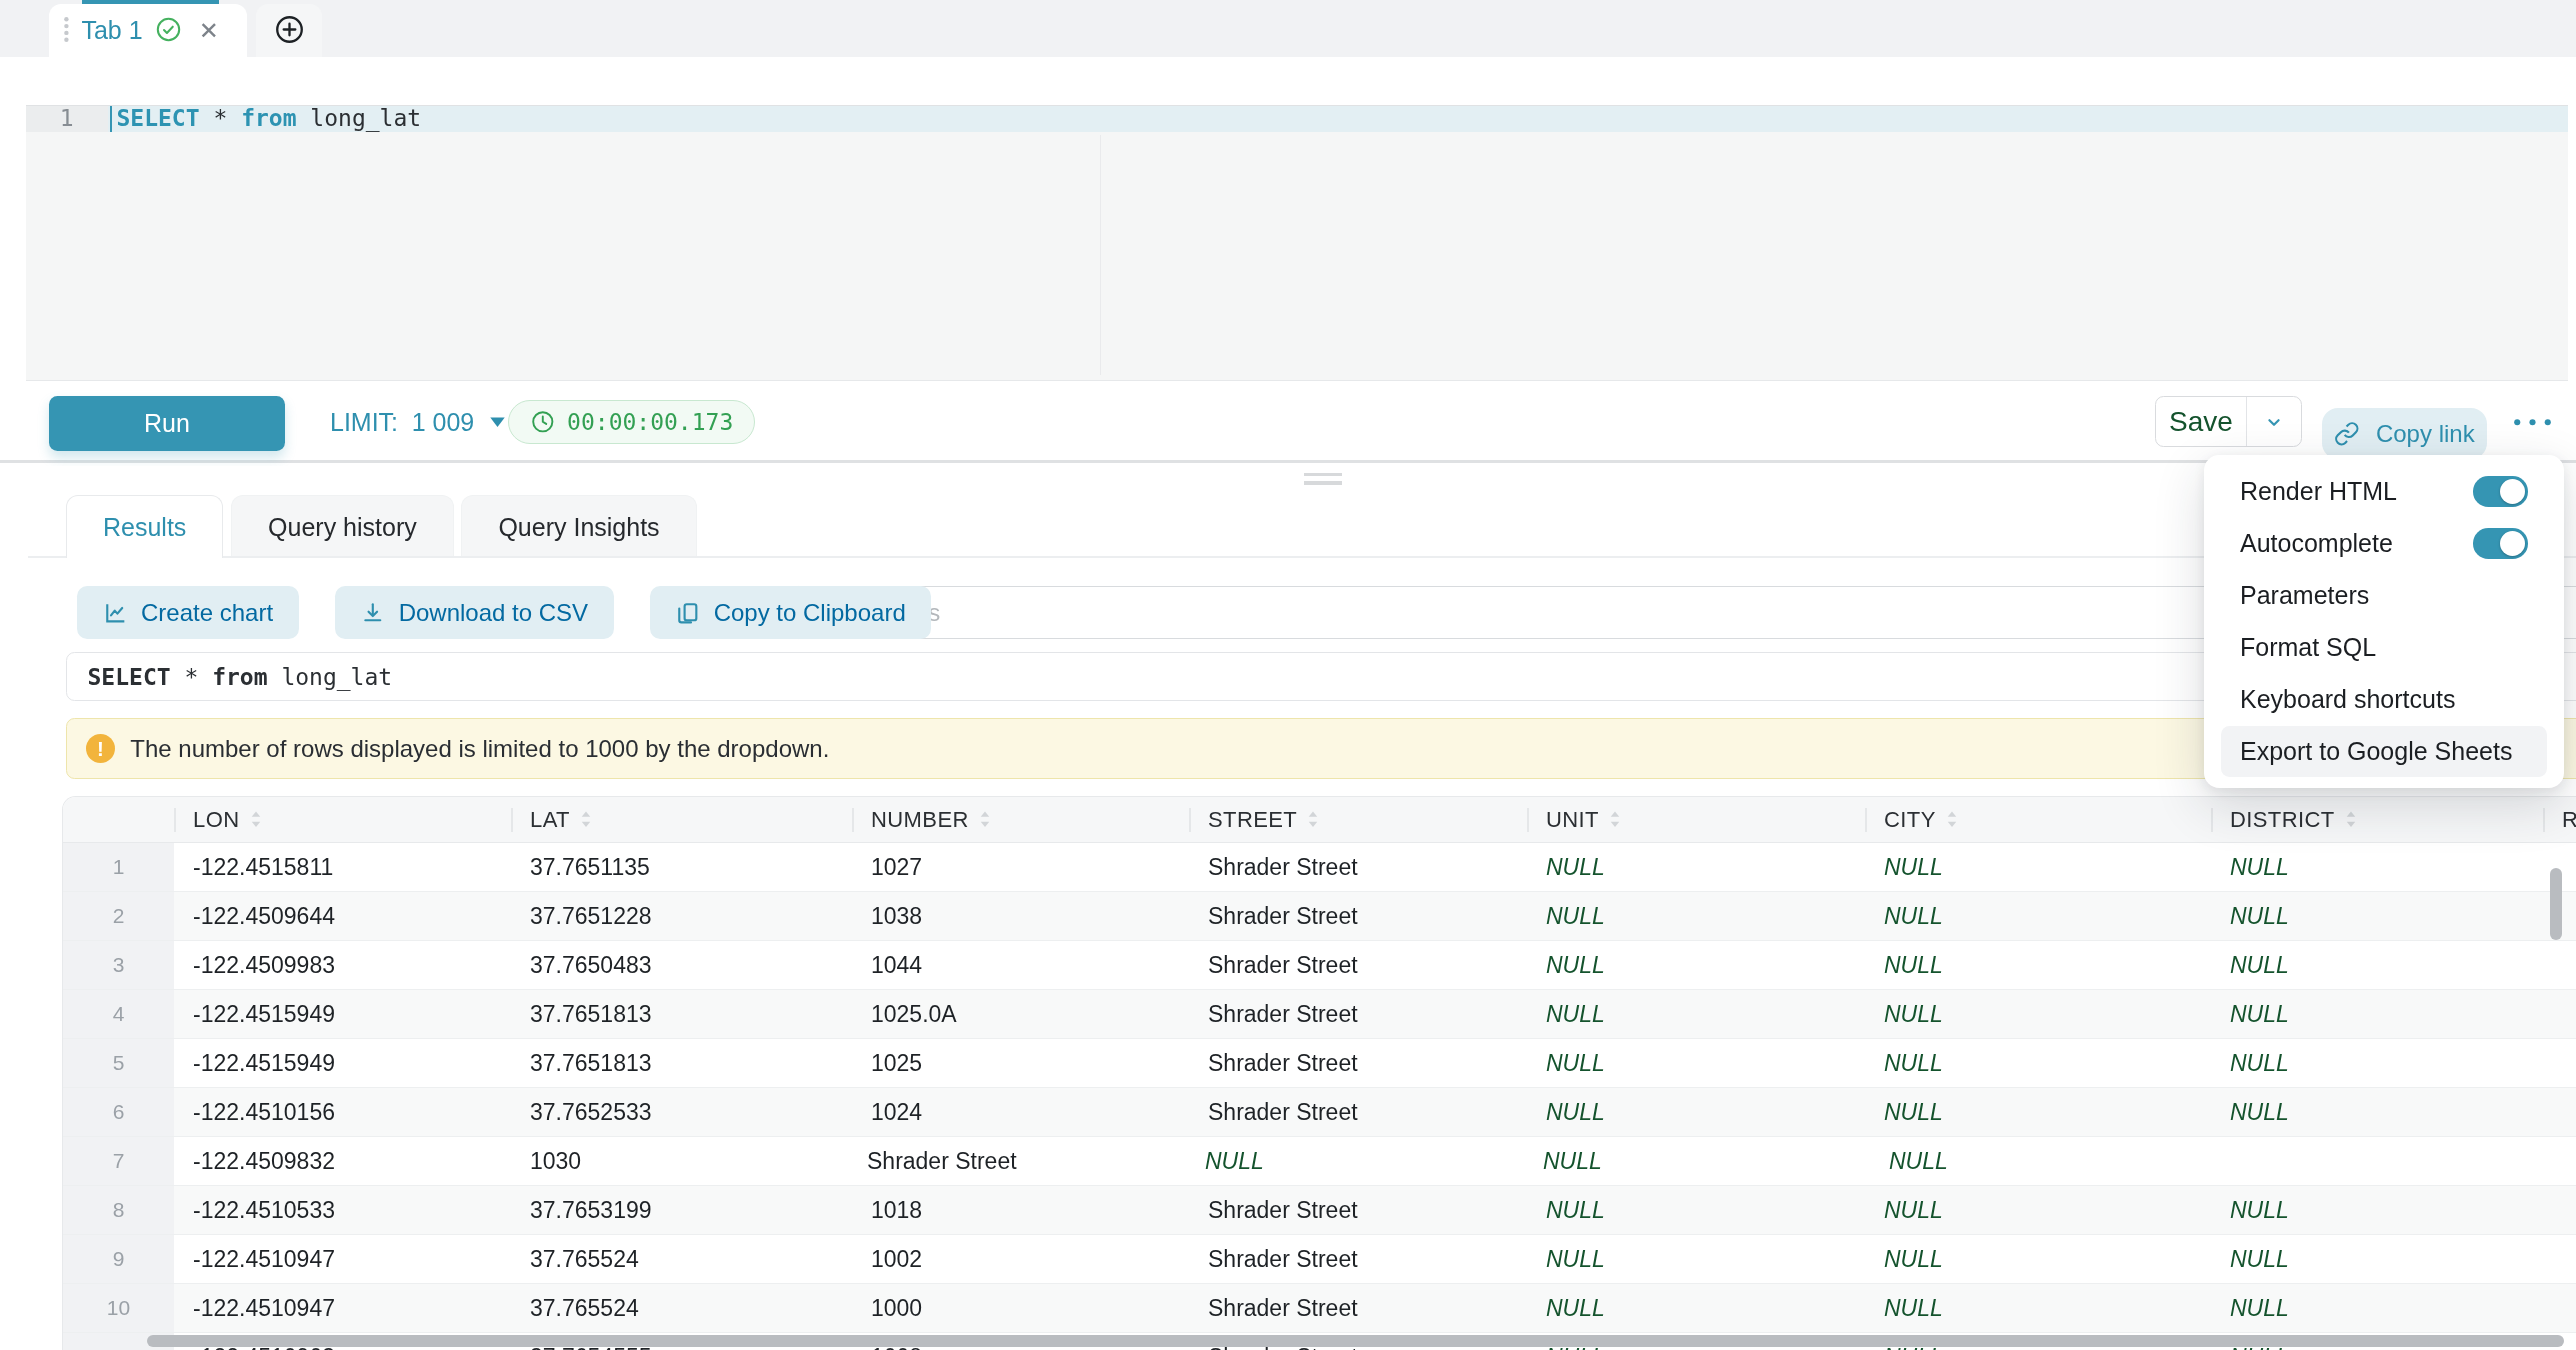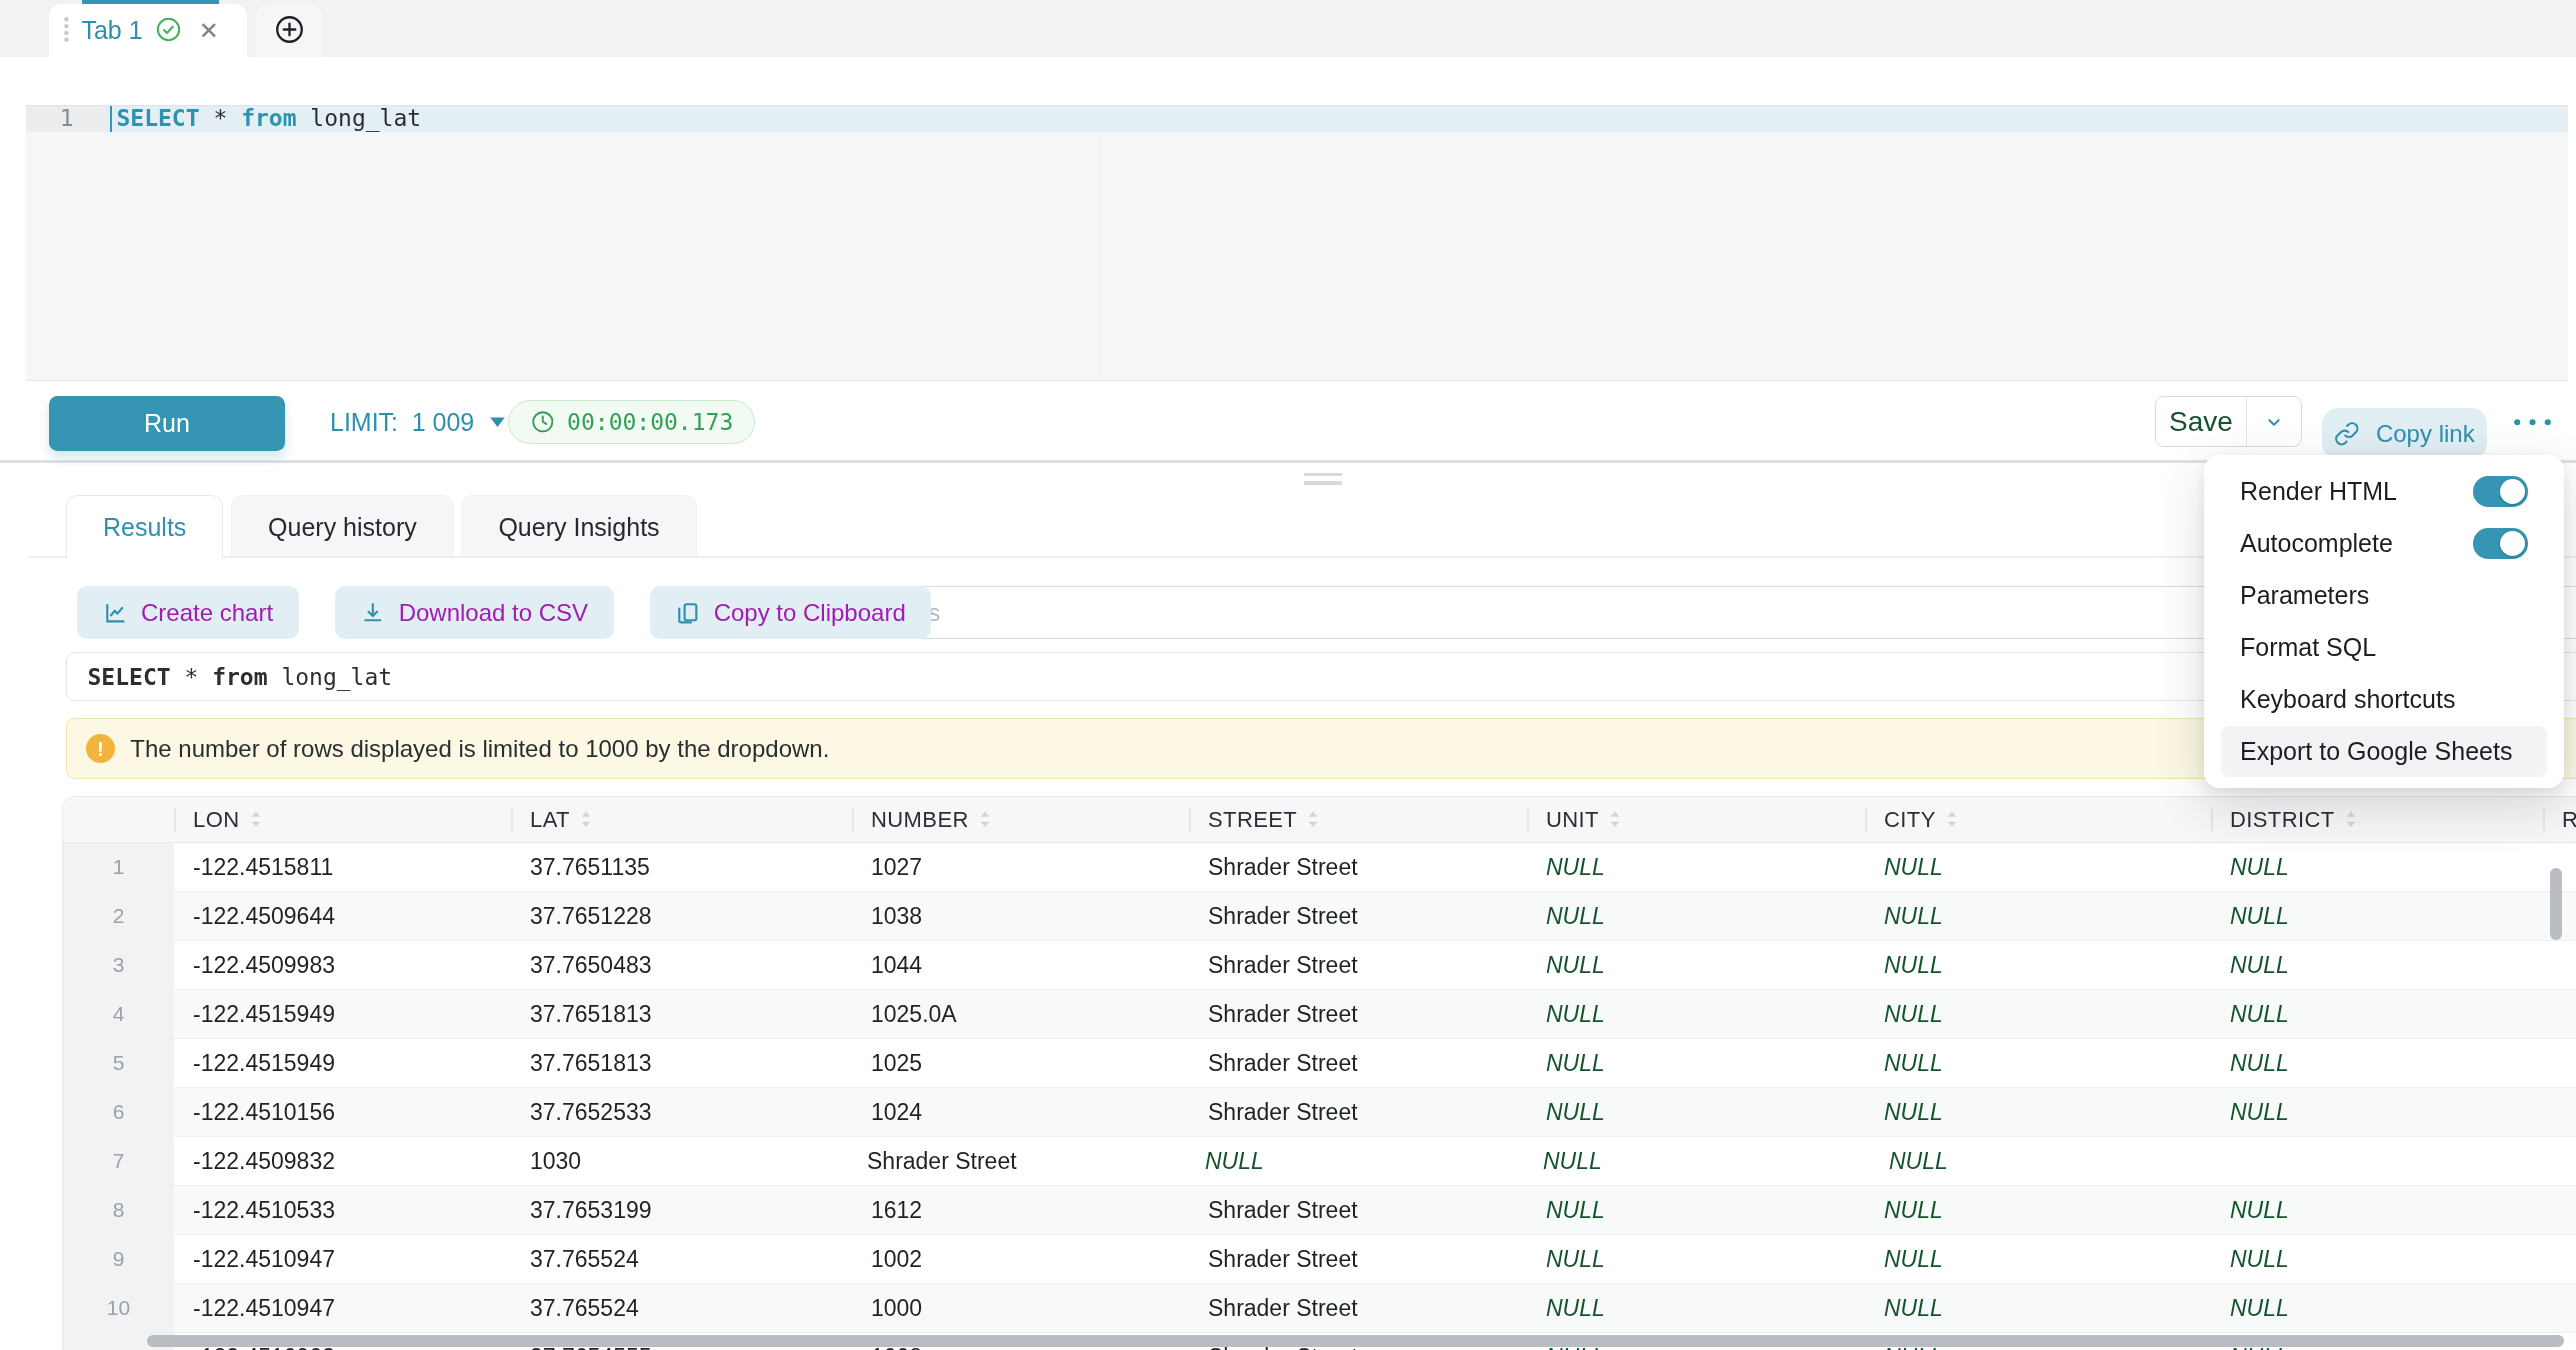--- a/index.html
+++ b/index.html
@@ -58,21 +58,21 @@
   .grip div { height:3.4px; background:#d7d9db; margin-bottom:5.1px; }
   .tabs-underline { position:absolute; left:0; top:90px; width:100%; height:1.7px; background:#eceef0; z-index:1; }
   .tabs-row { position:absolute; left:38px; top:29px; height:63px; display:flex; gap:7.7px; }
   .rtab { position:relative; z-index:0; height:63px; padding:0 36px; display:flex; align-items:center;
     border-radius:12px 12px 0 0; background:#f5f6f7; border:1.7px solid #f0f2f3; border-bottom:none;
     font-size:25px; color:#26292d; }
   .rtab.active { z-index:2; background:#fff; border-color:#e8eaec; color:#2e8fae; }
 
   .toolbar { position:absolute; left:49px; top:120px; height:53px; display:flex; gap:36px; z-index:2; }
   .tbtn { height:53px; padding:0 25.6px; background:#e1eef3; border-radius:10.2px; display:flex;
-    align-items:center; gap:12.8px; color:#a21caf; font-size:24px; white-space:nowrap; }
+    align-items:center; gap:12.8px; color:#0369a1; font-size:24px; white-space:nowrap; }
   .filter { position:absolute; left:760px; top:120px; width:1804px; height:53px; border:1.7px solid #d8dbde;
     border-radius:10.2px; padding:0 20.5px; font-size:24px; color:#24282c; background:#fff; outline:none;
     font-family:"Liberation Sans", sans-serif; }
   .filter::placeholder { color:#b4b8bc; }
 
   .sqlbox { position:absolute; left:38px; top:186px; width:2525px; height:49px; border:1.7px solid #e3e5e8;
     border-radius:8.5px; display:flex; align-items:center; padding:0 20.5px; background:#fff;
     font:23px "DejaVu Sans Mono", monospace; color:#2b2f33; white-space:pre; }
   .tok-bold { font-weight:bold; }
 
@@ -377,21 +377,21 @@
             <div class="td c4">Shrader Street</div>
             <div class="td c5 null">NULL</div>
             <div class="td c6 null">NULL</div>
             <div class="td c7 null">NULL</div>
             <div class="td c8"></div>
           </div>
           <div class="trow alt">
             <div class="td rownum c0">8</div>
             <div class="td c1">-122.4510533</div>
             <div class="td c2">37.7653199</div>
-            <div class="td c3">1612</div>
+            <div class="td c3">1018</div>
             <div class="td c4">Shrader Street</div>
             <div class="td c5 null">NULL</div>
             <div class="td c6 null">NULL</div>
             <div class="td c7 null">NULL</div>
             <div class="td c8"></div>
           </div>
           <div class="trow">
             <div class="td rownum c0">9</div>
             <div class="td c1">-122.4510947</div>
             <div class="td c2">37.765524</div>

